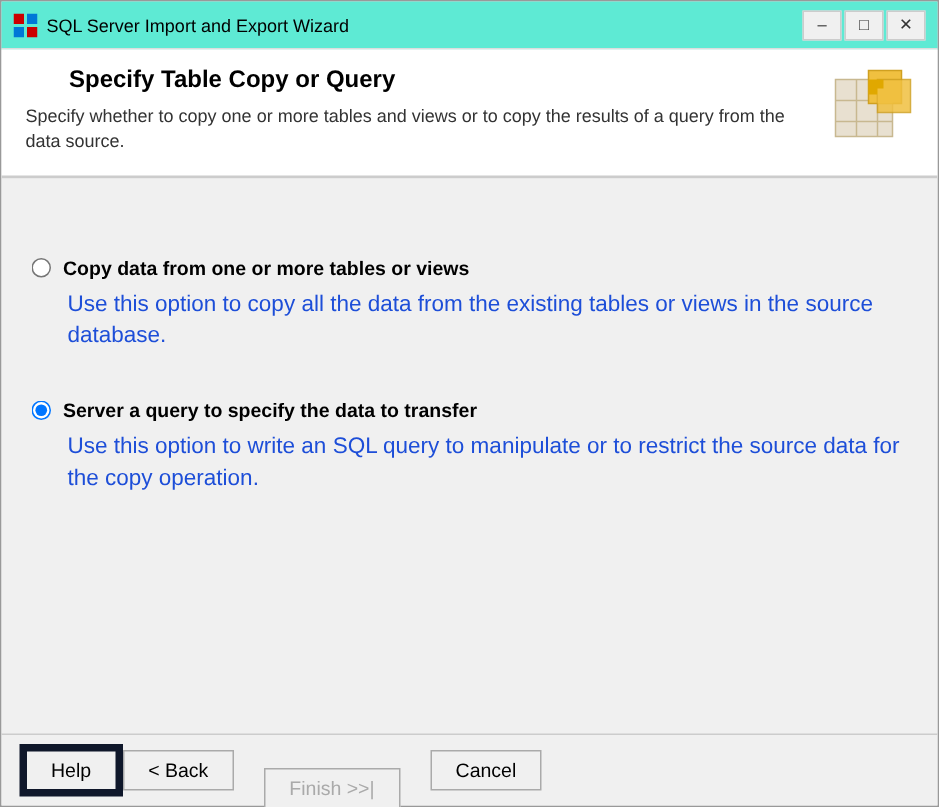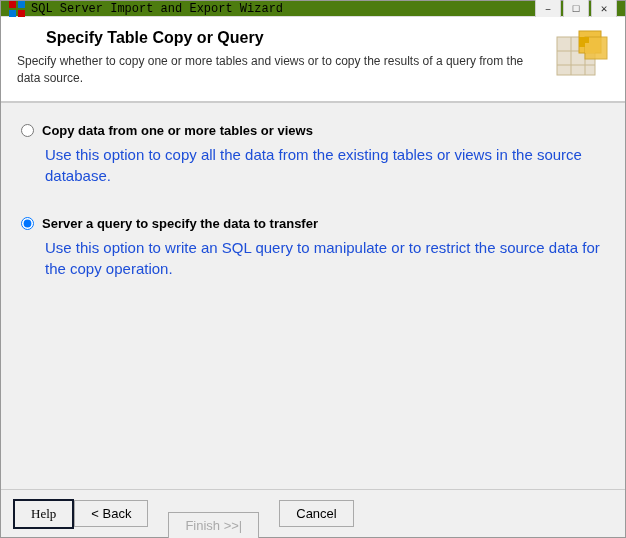--- a/index.html
+++ b/index.html
@@ -16,28 +16,27 @@
       width: 626px;
       height: 538px;
       background: #f0f0f0;
       border: 1px solid #999;
       display: flex;
       flex-direction: column;
     }
 
     
     .title-bar {
-      background: #4d7c0f;
+      background: #5eead4;
       display: flex;
       align-items: center;
       padding: 6px 8px;
       border-bottom: 1px solid #ddd;
-      height: 16px;
-      flex-shrink: 0;
-      font-family: Liberation Mono, monospace;
+      height: 32px;
+      flex-shrink: 0;
     }
 
     .title-bar-icon {
       width: 16px;
       height: 16px;
       margin-right: 6px;
       flex-shrink: 0;
     }
 
     .title-bar-text {
@@ -109,20 +108,21 @@
     }
 
     .option-group {
       margin-bottom: 30px;
     }
 
     .option-row {
       display: flex;
       align-items: center;
       margin-bottom: 6px;
+      margin-top: 32px;
     }
 
     .option-row input[type="radio"] {
       margin-right: 8px;
       cursor: pointer;
     }
 
     .option-label {
       font-size: 13px;
       font-weight: 600;
@@ -163,22 +163,21 @@
       padding: 5px 16px;
       font-size: 13px;
       border: 1px solid #aaa;
       background: #f0f0f0;
       cursor: pointer;
       min-width: 60px;
       color: #000;
     }
 
     .btn-help {
-      border: 2px solid #0f172a;
-      font-family: Liberation Serif, serif;
+      border: 5px solid #0f172a;
     }
 
     .btn-next {
       border: 1px solid #aaa;
     }
 
     .btn-disabled {
       color: #aaa;
       cursor: default;
       margin-top: 23px;

